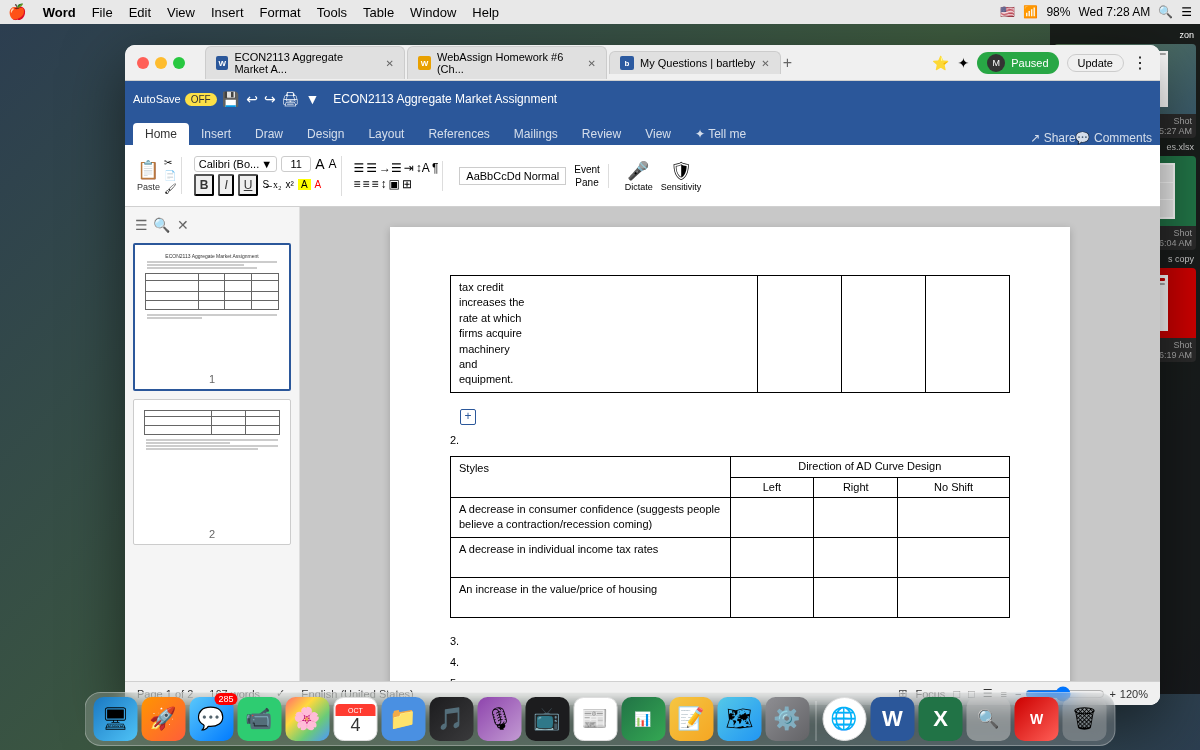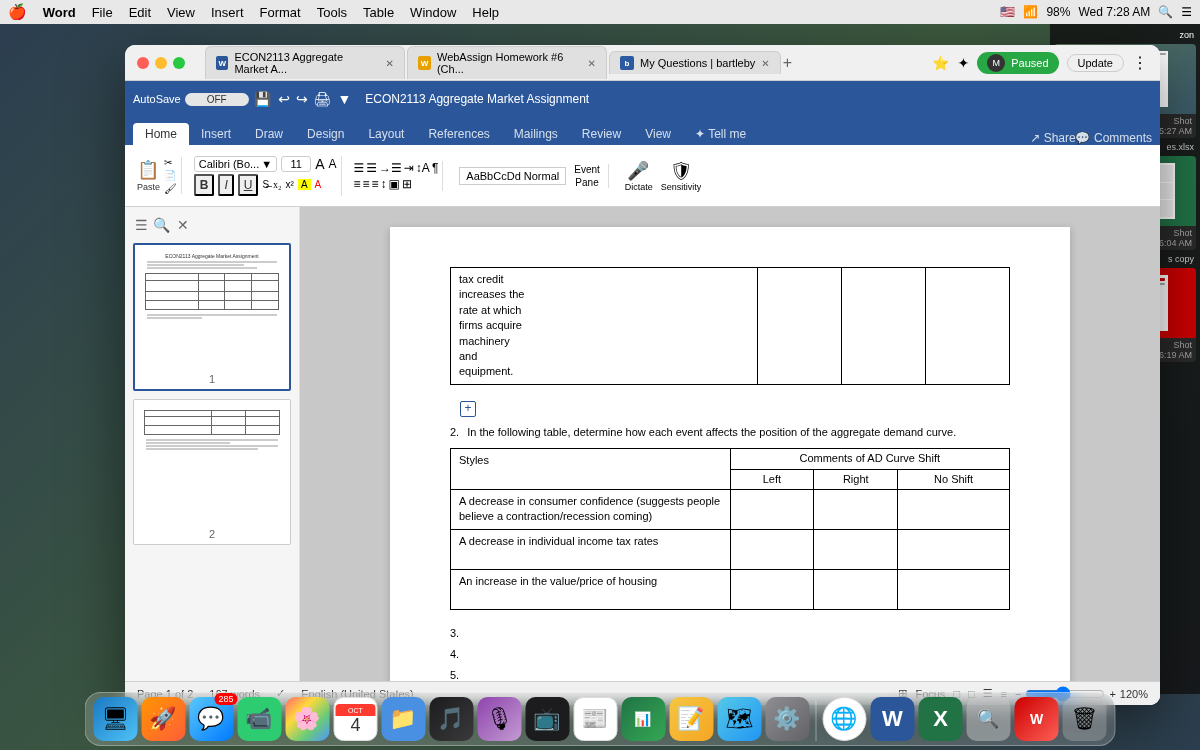--- a/index.html
+++ b/index.html
@@ -247,21 +247,21 @@
       color: #2b579a;
       font-size: 12px;
       cursor: pointer;
       margin-top: 4px;
     }
 
     
     .doc-table {
       width: 100%;
       border-collapse: collapse;
-      margin: 0 0;
+      margin: 8px 0;
       font-size: 11px;
     }
     .doc-table td, .doc-table th {
       border: 1px solid #000;
       padding: 4px 8px;
       vertical-align: top;
     }
     .doc-table th {
       background: white;
       font-weight: normal;
@@ -584,21 +584,21 @@
       <div style="border: 1px solid #ccc; border-radius:20px; padding:2px 10px; font-size:11px;">Update</div>
       <span style="font-size:16px;">⋮</span>
     </div>
   </div>
 
   <div class="word-chrome">
 
     <div class="quick-toolbar">
       <div class="qt-autosave">
         <span>AutoSave</span>
-        <span style="background:#e5e5e5; color:#333; border-radius:10px; padding:1px 22px; font-size:10px;">OFF</span>
+        <span style="background:#fde047; color:#333; border-radius:10px; padding:1px 6px; font-size:10px;">OFF</span>
       </div>
       <span class="qt-icon">💾</span>
       <span class="qt-icon">↩</span>
       <span class="qt-icon">↪</span>
       <span class="qt-icon">🖨</span>
       <span class="qt-icon">▼</span>
       <span class="qt-filename">ECON2113 Aggregate Market Assignment</span>
     </div>
 
     <div class="ribbon-tabs">
@@ -799,28 +799,27 @@
             </tbody>
               </table>
           </div>
 
           <div style="display:flex; justify-content:flex-start; margin-left: 10px; margin-bottom:8px;">
             <div class="add-btn">+</div>
           </div>
 
           <div style="display:flex; gap:8px; margin-bottom:8px;">
             <span>2.</span>
-            <span>In the following table, determine how each event affects the position of the aggregate demand curve.</span>
           </div>
 
           <table class="doc-table">
             <thead>
               <tr>
                 <th rowspan="2" style="border:1px solid #000; text-align:left; width:50%; padding:4px 8px;">Styles</th>
-                <th colspan="3" style="border:1px solid #000; text-align:center; padding:2px 4px;">Comments of AD Curve Shift</th>
+                <th colspan="3" style="border:1px solid #000; text-align:center; padding:2px 4px;">Direction of AD Curve Design</th>
               </tr>
               <tr>
                 <th style="border:1px solid #000; text-align:center; width:15%; padding:2px 4px;">Left</th>
                 <th style="border:1px solid #000; text-align:center; width:15%; padding:2px 4px;">Right</th>
                 <th style="border:1px solid #000; text-align:center; width:20%; padding:2px 4px;">No Shift</th>
               </tr>
             </thead>
             <tbody>
               <tr>
                 <td style="border:1px solid #000; padding:4px 8px; vertical-align:top; font-size:11px;">A decrease in consumer confidence (suggests people believe a contraction/recession coming)</td>

